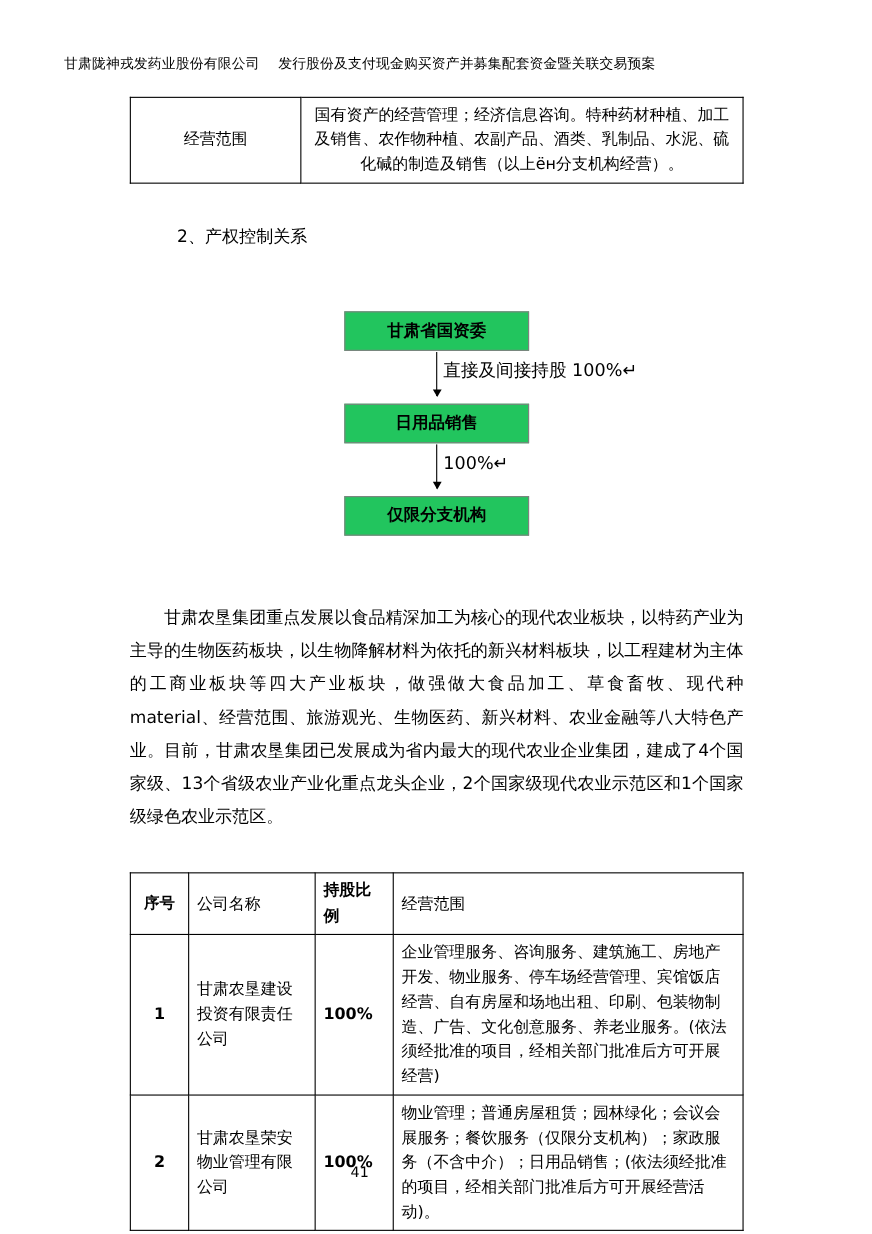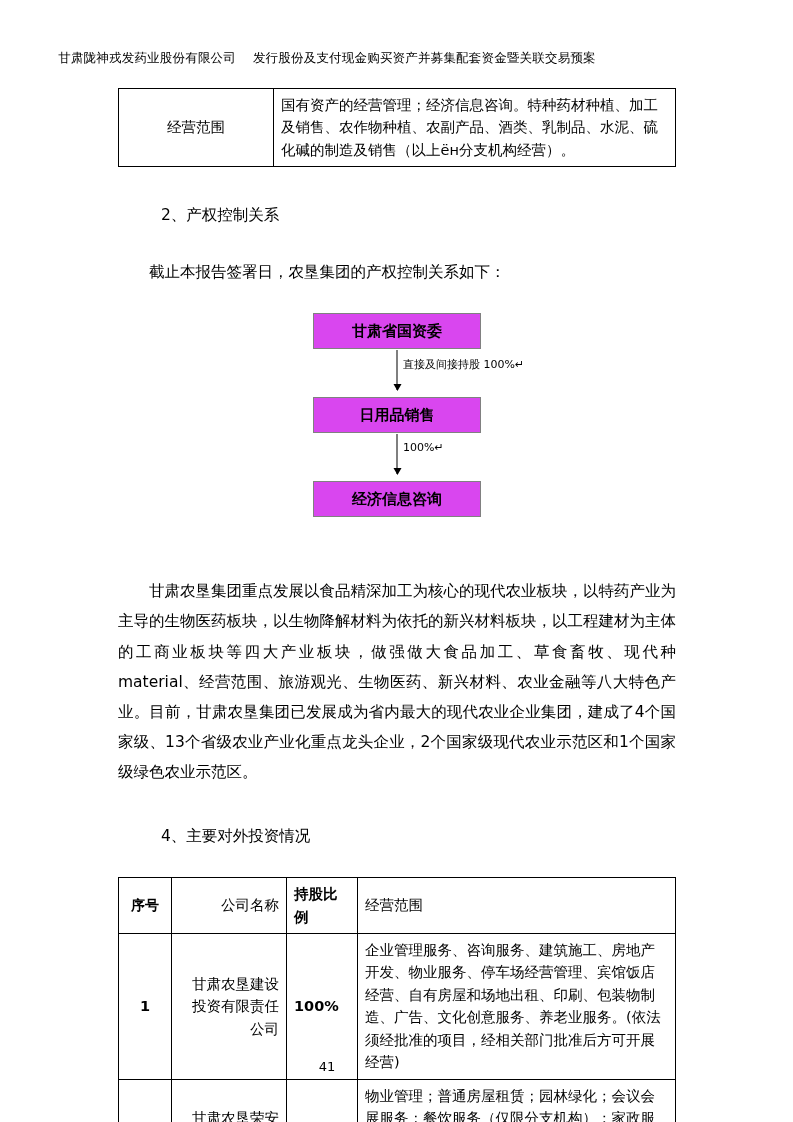--- a/index.html
+++ b/index.html
@@ -43,21 +43,21 @@
     font-size: 14.5px;
     line-height: 1.55;
     vertical-align: middle;
     font-weight: normal;
   }
   .t1 td.label {
     width: 140px;
     text-align: center;
   }
   .t1 td.value {
-    text-align: left;
+    text-align: center;
   }
   p.para {
     font-size: 15.5px;
     line-height: 1.95;
     margin: 0;
     text-indent: 2em;
     text-align: justify;
   }
   .sec-title {
     font-size: 15.5px;
@@ -76,21 +76,21 @@
     height: 215px;
     margin-top: 26px;
   }
   .node {
     position: absolute;
     left: 50%;
     transform: translateX(-50%);
     width: 168px;
     height: 36px;
     border: 1px solid #808080;
-    background: #d946ef;
+    background: #22c55e;
     display: flex;
     align-items: center;
     justify-content: center;
     font-size: 15px;
     font-weight: bold;
     box-sizing: border-box;
   }
   .node.n1 { top: 0px; }
   .node.n2 { top: 84px; }
   .node.n3 { top: 168px; }
@@ -110,35 +110,35 @@
     left: -3.5px;
     width: 0; height: 0;
     border-left: 4px solid transparent;
     border-right: 4px solid transparent;
     border-top: 7px solid #000;
   }
   .arrow-label {
     position: absolute;
     left: 50%;
     margin-left: 6px;
-    font-size: 11px;
+    font-size: 16px;
     white-space: nowrap;
   }
   .arrow-label.l1 { top: 44px; }
   .arrow-label.l2 { top: 128px; }
 
   
   .t2 th {
     text-align: center;
     font-weight: bold;
     font-size: 14.5px;
   }
   .t2 td { font-size: 13.5px; line-height: 1.6; }
   .t2 .c-no { width: 38px; text-align: center; font-weight: bold; }
-  .t2 .c-name { width: 100px; text-align: right; }
+  .t2 .c-name { width: 100px; text-align: left; }
   .t2 .c-pct { width: 56px; text-align: left; font-weight: bold; }
   .t2 .c-scope { text-align: left; }
   .t2 th.c-no { font-size: 14px; }
   .pagenum {
     position: absolute;
     bottom: 48px;
     left: 0; right: 0;
     text-align: center;
     font-size: 13px;
   }
@@ -157,38 +157,36 @@
         <tr>
           <td class="label">经营范围</td>
           <td class="value">国有资产的经营管理；经济信息咨询。特种药材种植、加工及销售、农作物种植、农副产品、酒类、乳制品、水泥、硫化碱的制造及销售（以上ён分支机构经营）。</td>
         </tr>
       </tbody>
     </table>
 
     <div class="gap-m"></div>
     <p class="sec-title">2、产权控制关系</p>
     <div class="gap-s"></div>
-    <p class="para">截止本报告签署日，农垦集团的产权控制关系如下：</p>
 
     <div class="chart">
       <div class="node n1">甘肃省国资委</div>
       <div class="arrow a1"></div>
       <div class="arrow-label l1">直接及间接持股 100%↵</div>
       <div class="node n2">日用品销售</div>
       <div class="arrow a2"></div>
       <div class="arrow-label l2">100%↵</div>
-      <div class="node n3">经济信息咨询</div>
+      <div class="node n3">仅限分支机构</div>
     </div>
 
     <div class="gap-l"></div>
     <div class="gap-s"></div>
     <p class="para">甘肃农垦集团重点发展以食品精深加工为核心的现代农业板块，以特药产业为主导的生物医药板块，以生物降解材料为依托的新兴材料板块，以工程建材为主体的工商业板块等四大产业板块，做强做大食品加工、草食畜牧、现代种material、经营范围、旅游观光、生物医药、新兴材料、农业金融等八大特色产业。目前，甘肃农垦集团已发展成为省内最大的现代农业企业集团，建成了4个国家级、13个省级农业产业化重点龙头企业，2个国家级现代农业示范区和1个国家级绿色农业示范区。</p>
 
     <div class="gap-m"></div>
-    <p class="sec-title">4、主要对外投资情况</p>
     <div class="gap-s"></div>
 
     <table class="tbl t2">
       <thead>
         <tr>
           <th class="c-no">序号</th>
           <th class="c-name">公司名称</th>
           <th class="c-pct">持股比例</th>
           <th class="c-scope">经营范围</th>
         </tr>

